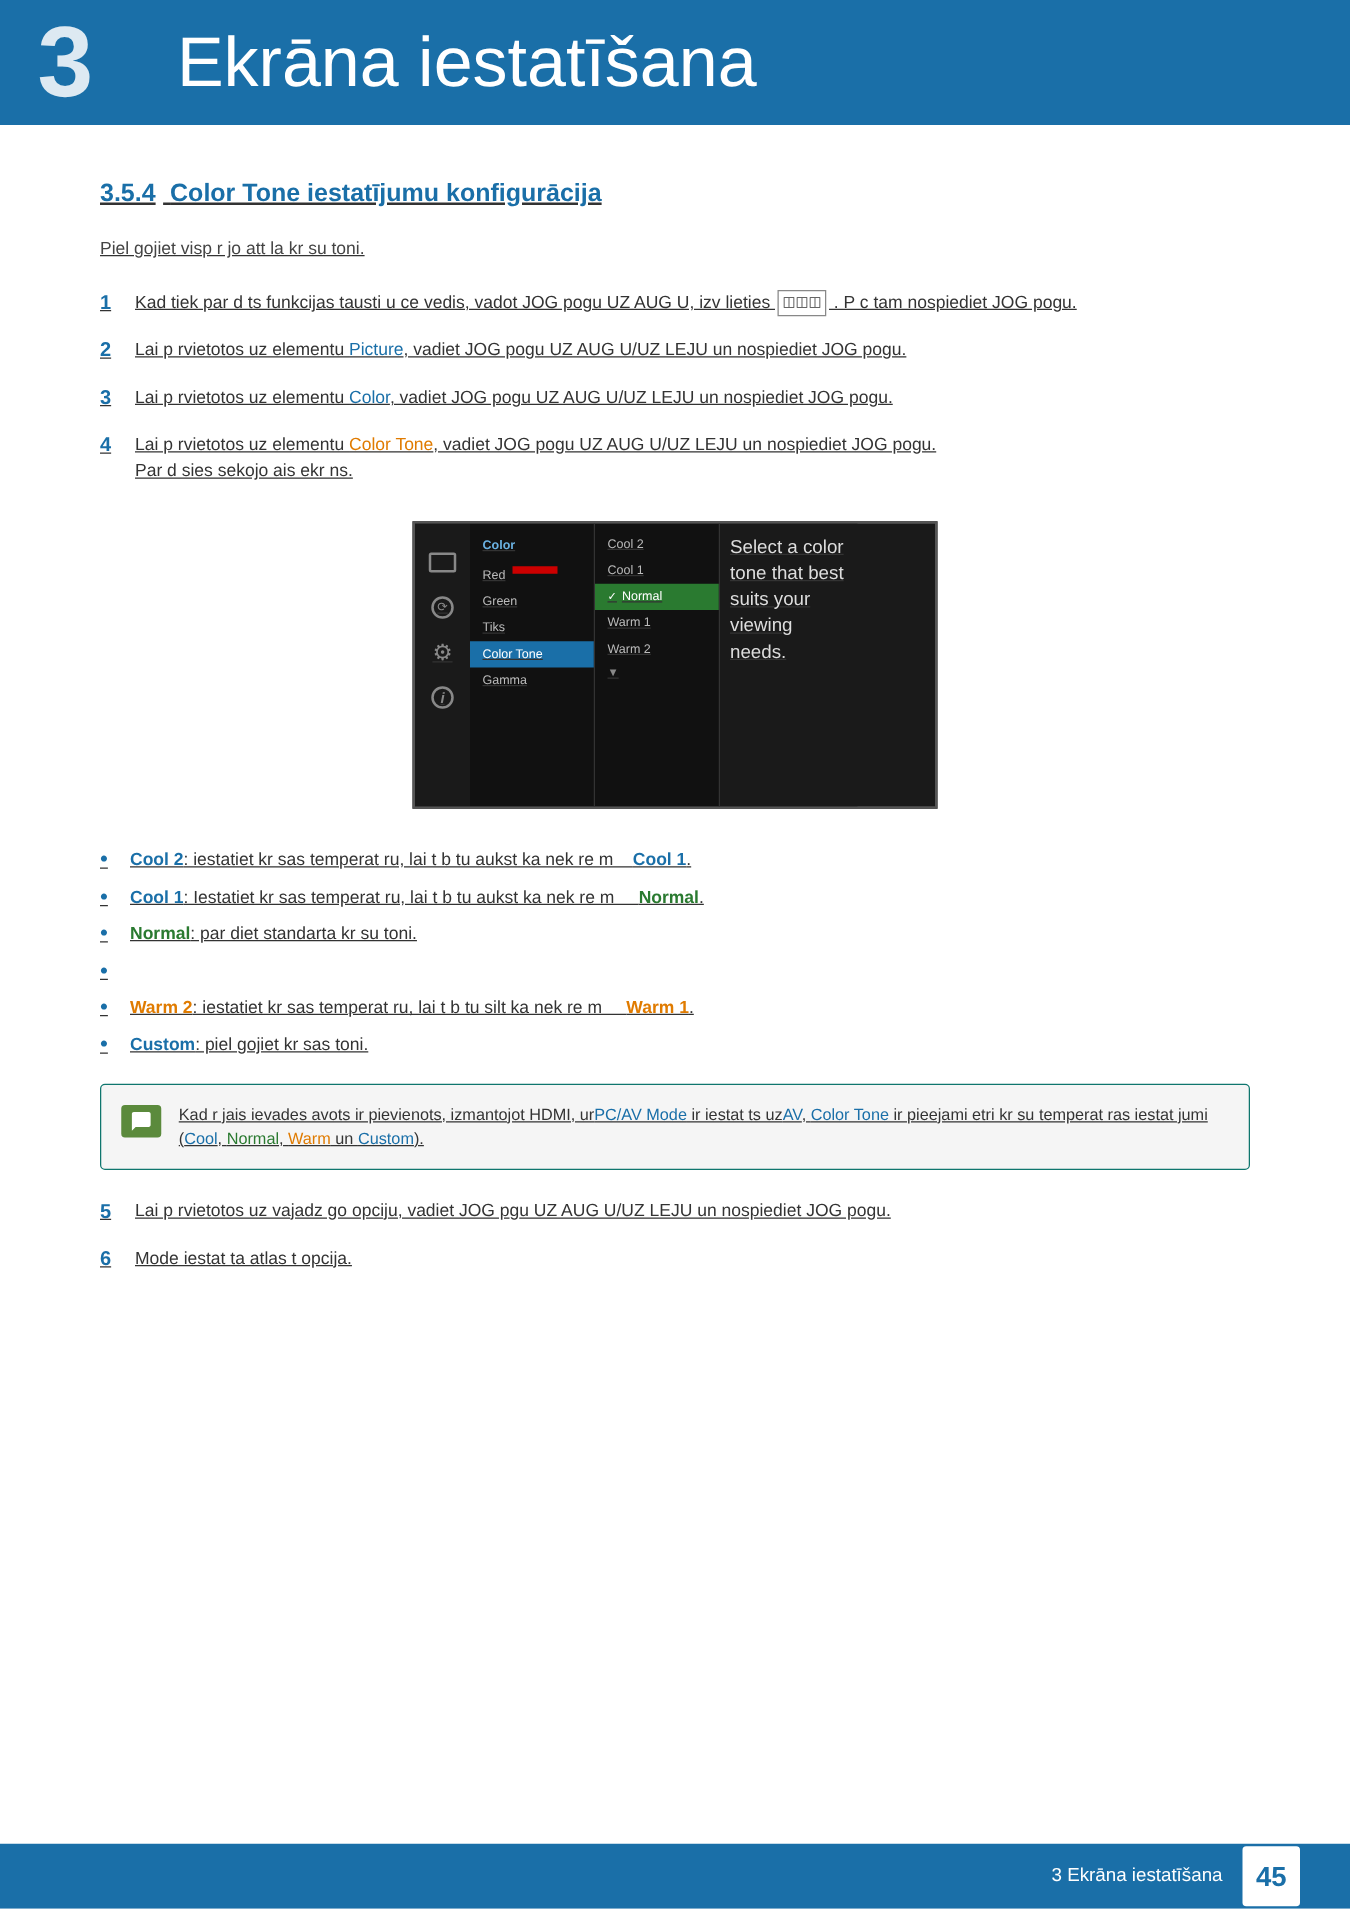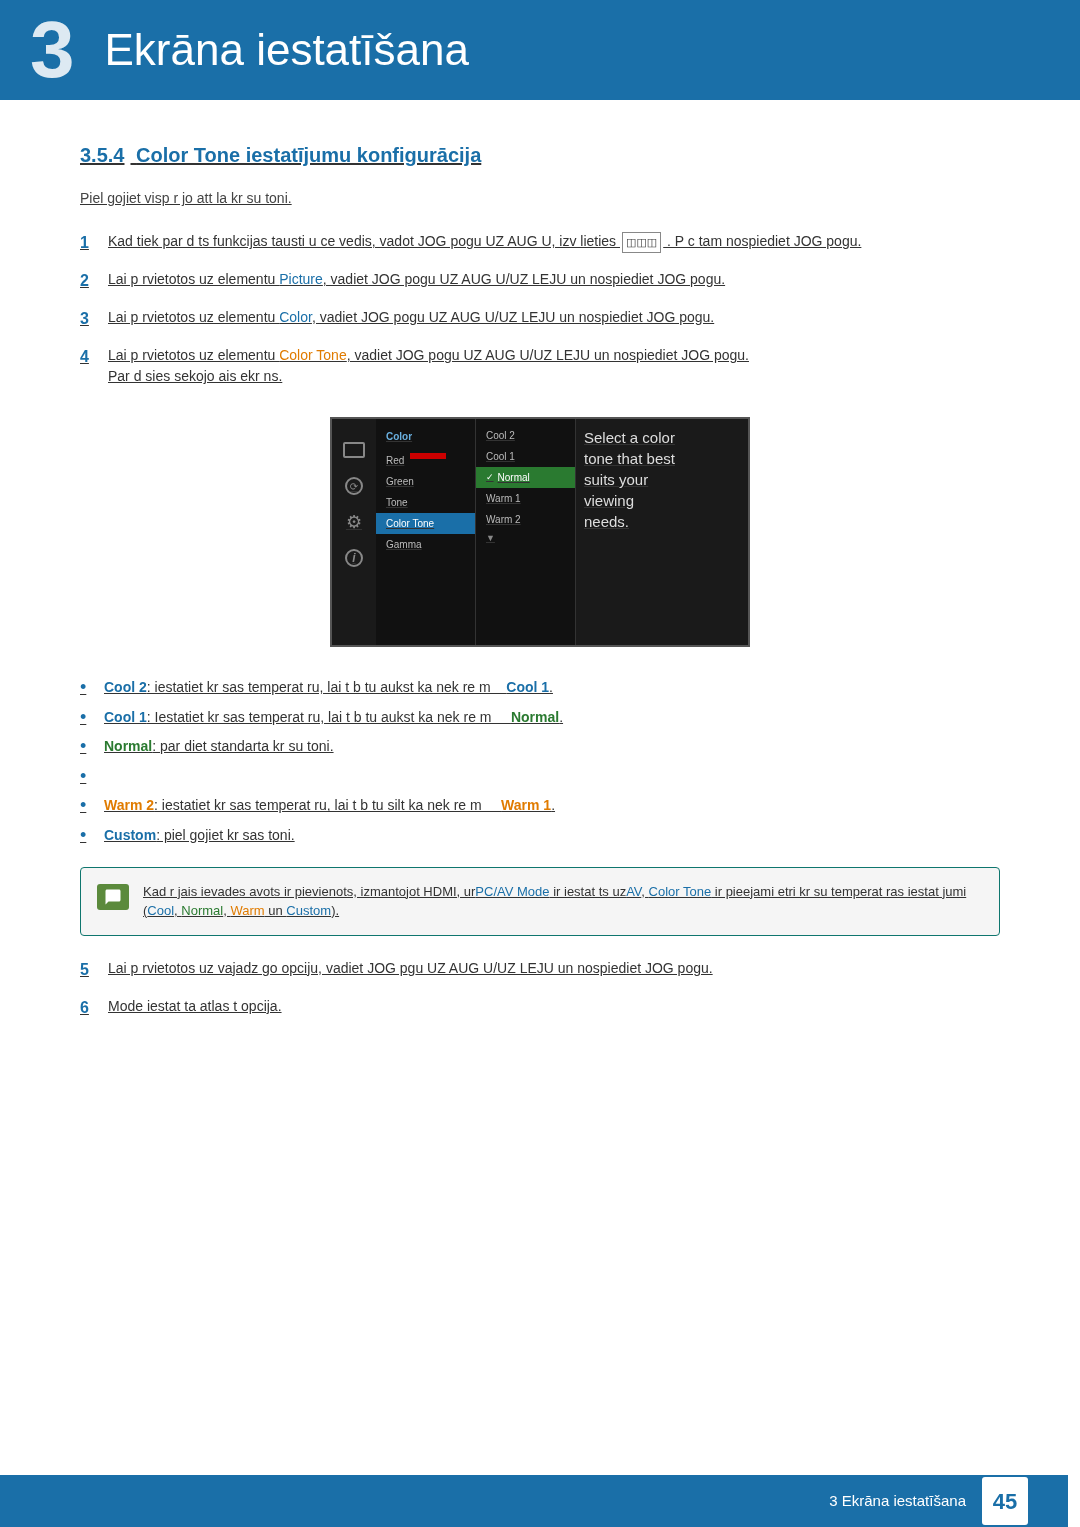--- a/index.html
+++ b/index.html
@@ -25,23 +25,24 @@
     }
     .header-number {
       font-size: 80px;
       font-weight: bold;
       color: #fff;
       opacity: 0.85;
       margin-right: 30px;
       line-height: 1;
     }
     .header-title {
-      font-size: 44px;
+      font-size: 56px;
       color: #fff;
       font-weight: normal;
+      margin-left: 37px;
     }
 
     
     .content {
       padding: 0 80px 80px 80px;
       text-decoration: underline;
     }
 
     
     .section-heading {
@@ -269,21 +270,21 @@
     }
     .note-text .hl-blue { color: #1a6fa8; }
     .note-text .hl-green { color: #2a7a30; }
     .note-text .hl-orange { color: #e07b00; }
 
     
     .footer {
       position: absolute;
       bottom: 0;
       left: 0;
-      right: 12px;
+      right: 0;
       height: 52px;
       background: #1a6fa8;
       display: flex;
       align-items: center;
       justify-content: flex-end;
       padding-right: 40px;
     }
     .footer-text {
       color: #fff;
       font-size: 15px;
@@ -380,21 +381,21 @@
         </div>
       </div>
 
       <div class="screen-menu">
         <div class="screen-menu-title">Color</div>
 
         <div style="display:flex;align-items:flex-start;padding:3px 10px;font-size:10px;color:#bbb;">
           Red <span style="display:inline-block;background:#cc0000;height:6px;width:36px;margin-left:6px;"></span>
         </div>
         <div class="screen-menu-item">Green</div>
-        <div class="screen-menu-item">Tone</div>
+        <div class="screen-menu-item">Tiks</div>
         <div class="screen-menu-item active">Color Tone</div>
         <div class="screen-menu-item">Gamma</div>
       </div>
 
       <div class="screen-submenu">
         <div class="screen-submenu-item">Cool 2</div>
         <div class="screen-submenu-item">Cool 1</div>
         <div class="screen-submenu-item selected">Normal</div>
         <div class="screen-submenu-item">Warm 1</div>
         <div class="screen-submenu-item">Warm 2</div>

